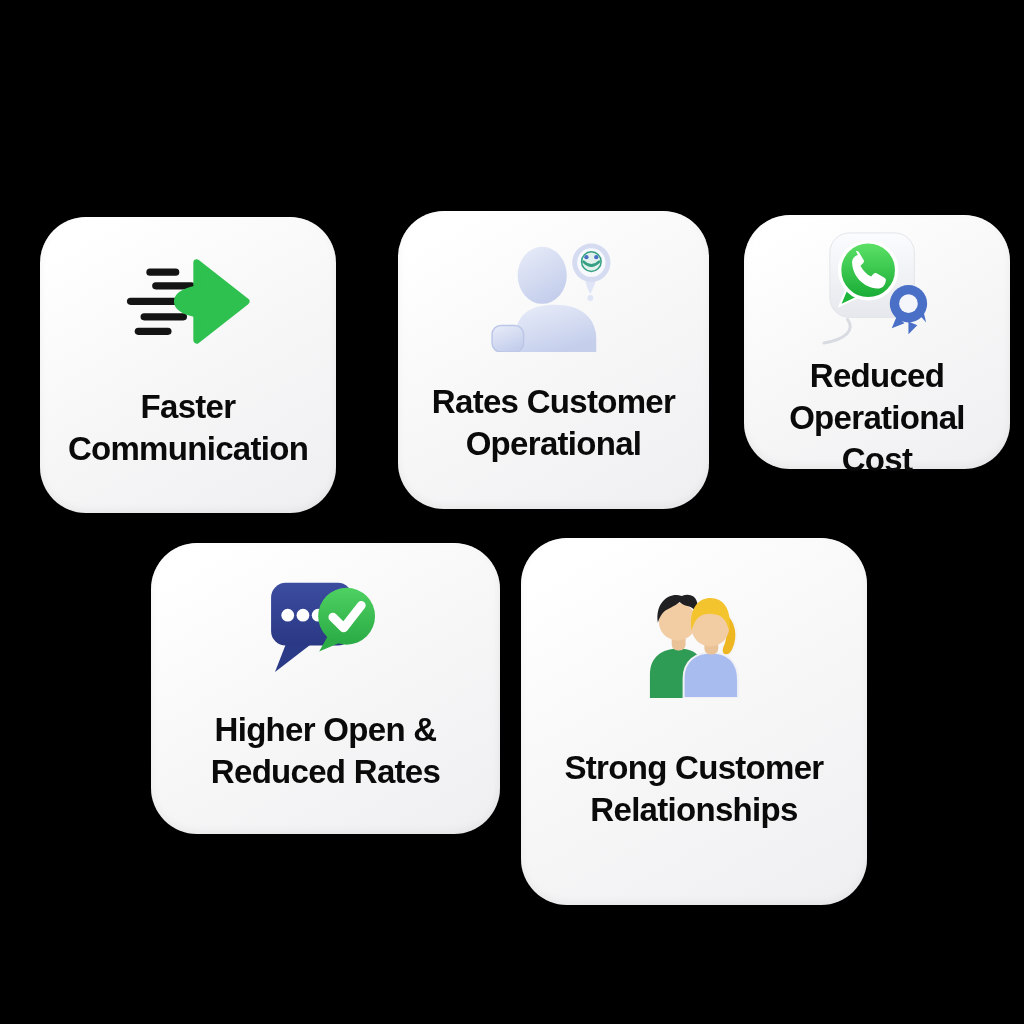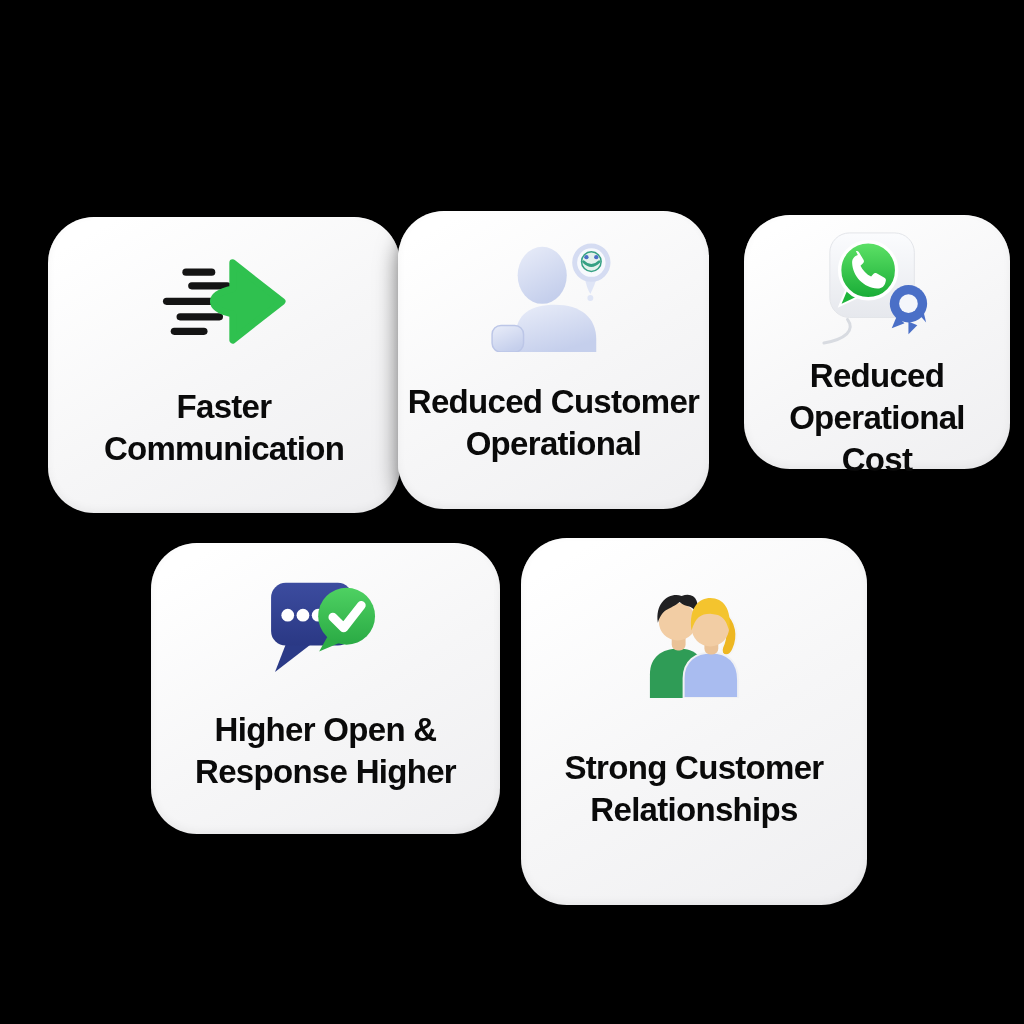--- a/index.html
+++ b/index.html
@@ -10,21 +10,21 @@
     font-family:"Liberation Sans", sans-serif;
     overflow:hidden;
   }
   .stage{position:absolute;inset:0;}
   .card{
     position:absolute;
     background:linear-gradient(150deg,#ffffff 8%,#f6f6f7 55%,#efeff1 100%);
     border-radius:46px;
     box-shadow:0 10px 22px rgba(0,0,0,0.55), inset 0 1px 0 rgba(255,255,255,0.5), inset 0 -3px 8px rgba(0,0,0,0.05);
   }
-  .c1{left:48px;top:217px;width:352px;height:296px;}
+  .c1{left:40px;top:217px;width:296px;height:296px;}
   .c2{left:398px;top:211px;width:311px;height:298px;}
   .c3{left:744px;top:215px;width:266px;height:254px;}
   .c4{left:151px;top:543px;width:341px;height:291px;padding-left:8px;}
   .c5{left:521px;top:538px;width:346px;height:367px;}
   .icon-area{
     position:absolute;left:0;right:0;top:5%;height:47%;
     display:flex;align-items:center;justify-content:center;
   }
   .title{
     position:absolute;left:0;right:0;top:57%;
@@ -77,21 +77,21 @@
         <circle cx="113" cy="23" r="10" fill="#e3f1ec" stroke="#35a083" stroke-width="1.5"></circle>
         <path d="M105 23 Q113 31 121 23" stroke="#35a083" stroke-width="2.8" fill="none" stroke-linecap="round"></path>
         <circle cx="108" cy="18.5" r="2.2" fill="#4a6fc7"></circle>
         <circle cx="118" cy="18.5" r="2.2" fill="#4a6fc7"></circle>
         <ellipse cx="63" cy="37" rx="25" ry="29" fill="url(#pg)"></ellipse>
         <path d="M36 115 V99 C36 76 52 67 76 67 C102 67 118 80 118 102 V115 Z" fill="url(#pg)"></path>
         <rect x="12" y="88" width="32" height="27" rx="9" fill="url(#pg)" stroke="#bcc6e7" stroke-width="1.5"></rect>
       </svg>
     </div>
     <div class="title">
-      <div>Reduced Customer</div>
+      <div>Rates Customer</div>
       <div>Operational</div>
     </div>
   </div>
 
   <div class="card c3">
     <div class="icon-area">
       <svg viewBox="0 0 120 118" width="118" height="116">
         <defs>
           <linearGradient id="wg" x1="0" y1="0" x2="0" y2="1">
             <stop offset="0" stop-color="#5ee267"></stop>
@@ -140,21 +140,21 @@
         <circle cx="17" cy="41" r="6.5" fill="#ffffff"></circle>
         <circle cx="32.5" cy="41" r="6.5" fill="#ffffff"></circle>
         <circle cx="48" cy="41" r="6.5" fill="#ffffff"></circle>
         <path d="M58 62 L49 78 L70 69 Z" fill="#2dad46"></path>
         <circle cx="77" cy="42" r="29" fill="url(#gc)"></circle>
         <path d="M63 43 L74 54 L92 31" stroke="#ffffff" stroke-width="9" fill="none" stroke-linecap="round" stroke-linejoin="round"></path>
       </svg>
     </div>
     <div class="title">
       <div>Higher Open &amp;</div>
-      <div>Response Higher</div>
+      <div>Reduced Rates</div>
     </div>
   </div>
 
   <div class="card c5">
     <div class="icon-area">
       <svg viewBox="0 0 105 112" width="104" height="111">
         <path d="M8 112 V88 C8 71 20 62 37 62 C54 62 64 72 64 90 V112 Z" fill="#2f9c56"></path>
         <rect x="30" y="46" width="14" height="18" rx="6" fill="#eac297"></rect>
         <circle cx="36" cy="35" r="19" fill="#f2cda4"></circle>
         <path d="M16 36 C13 15 28 5 40 9 C53 4 59 15 55 26 C50 17 44 21 38 15 C29 23 21 20 16 36 Z" fill="#202022"></path>

